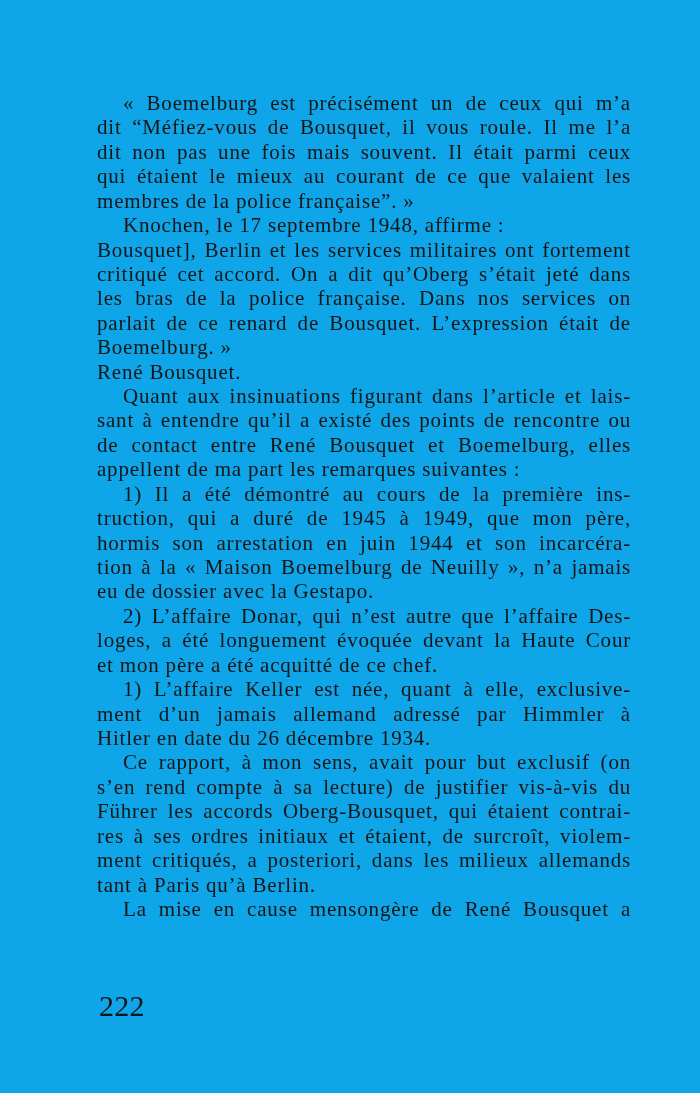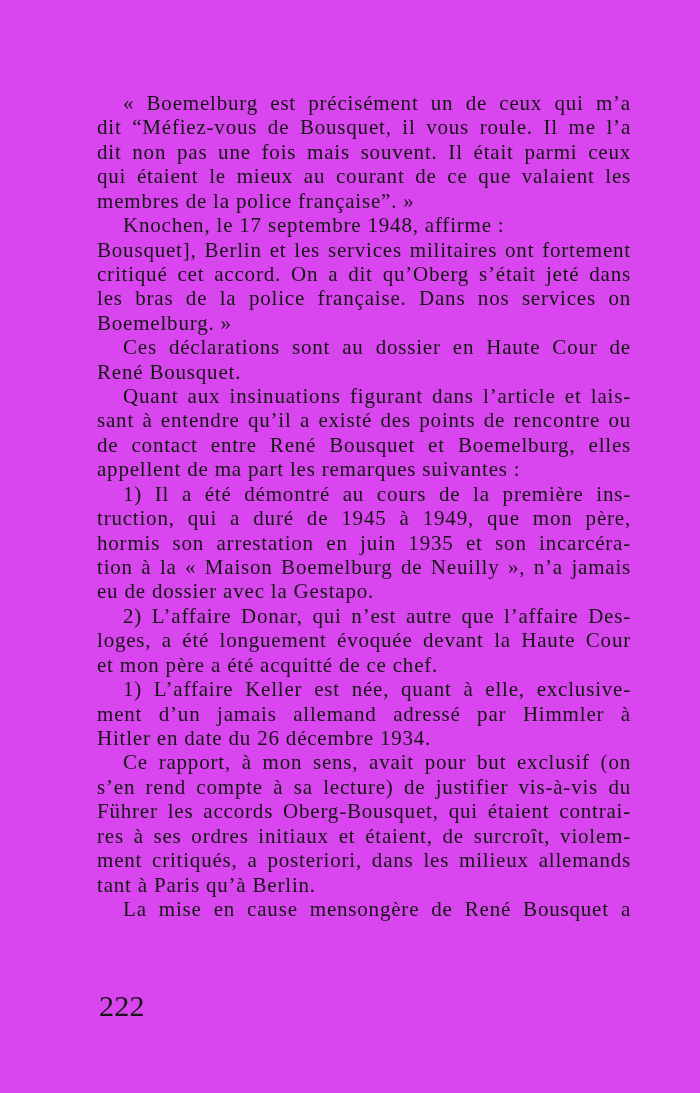--- a/index.html
+++ b/index.html
@@ -1,20 +1,20 @@
 <!DOCTYPE html>
 <html><head>
 <meta charset="utf-8">
 <style>
   html, body { margin: 0; padding: 0; background: #ffffff; }
   #page {
     position: relative;
     width: 700px;
     height: 1093px;
-    background: #d946ef;
+    background: #0ea5e9;
     overflow: hidden;
     color: #161616;
     font-family: "Liberation Serif", "DejaVu Serif", serif;
   }
   #text-block {
     position: absolute;
     left: 97px;
     top: 91px;
     width: 534px;
     font-size: 21px;
@@ -54,39 +54,39 @@
     </div>
 
     <div class="para">
       <div class="line l first">Knochen, le 17 septembre 1948, affirme :</div>
     </div>
 
     <div class="para">
       <div class="line j">Bousquet], Berlin et les services militaires ont fortement</div>
       <div class="line j">critiqué cet accord. On a dit qu’Oberg s’était jeté dans</div>
       <div class="line j">les bras de la police française. Dans nos services on</div>
+      <div class="line j">parlait de ce renard de Bousquet. L’expression était de</div>
       <div class="line l">Boemelburg. »</div>
     </div>
 
     <div class="para">
-      <div class="line j first">Ces déclarations sont au dossier en Haute Cour de</div>
       <div class="line l">René Bousquet.</div>
     </div>
 
     <div class="para">
       <div class="line j first">Quant aux insinuations figurant dans l’article et lais-</div>
       <div class="line j">sant à entendre qu’il a existé des points de rencontre ou</div>
       <div class="line j">de contact entre René Bousquet et Boemelburg, elles</div>
       <div class="line l">appellent de ma part les remarques suivantes :</div>
     </div>
 
     <div class="para">
       <div class="line j first">1) Il a été démontré au cours de la première ins-</div>
       <div class="line j">truction, qui a duré de 1945 à 1949, que mon père,</div>
-      <div class="line j">hormis son arrestation en juin 1935 et son incarcéra-</div>
+      <div class="line j">hormis son arrestation en juin 1944 et son incarcéra-</div>
       <div class="line j">tion à la «&nbsp;Maison Boemelburg de Neuilly&nbsp;», n’a jamais</div>
       <div class="line l">eu de dossier avec la Gestapo.</div>
     </div>
 
     <div class="para">
       <div class="line j first">2) L’affaire Donar, qui n’est autre que l’affaire Des-</div>
       <div class="line j">loges, a été longuement évoquée devant la Haute Cour</div>
       <div class="line l">et mon père a été acquitté de ce chef.</div>
     </div>
 

